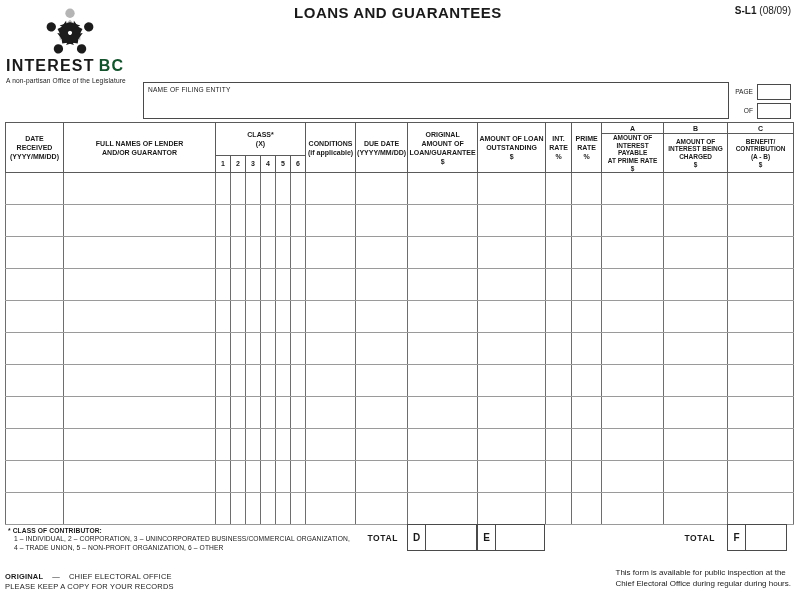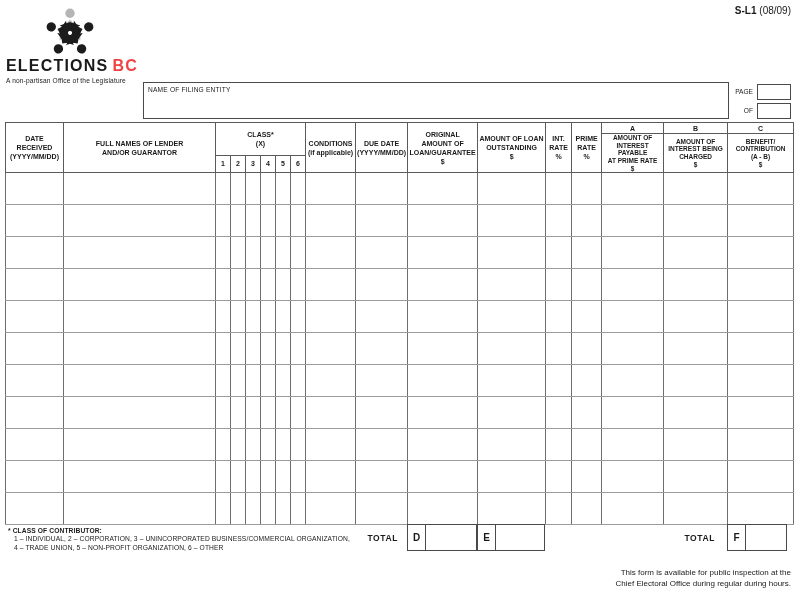--- a/index.html
+++ b/index.html
@@ -3,21 +3,21 @@
 <meta charset="utf-8">
 <style>
   html,body{margin:0;padding:0;background:#e8e8e8;}
   .page{
     position:relative;width:798px;height:600px;background:#ffffff;
     font-family:"Liberation Sans", sans-serif;color:#1a1a1a;overflow:hidden;
   }
   
   .logo-mark{position:absolute;left:22px;top:2px;}
   .logo-word{position:absolute;left:6px;top:57px;font-size:16px;font-weight:bold;letter-spacing:1.2px;white-space:nowrap;}
-  .logo-word .bc{color:#ef4444;margin-left:4px;}
+  .logo-word .bc{color:#14532d;margin-left:4px;}
   .logo-tagline{position:absolute;left:6px;top:77px;font-size:6.6px;letter-spacing:0.15px;white-space:nowrap;}
   .form-title{position:absolute;left:150px;top:4px;width:496px;text-align:center;font-size:15px;font-weight:bold;letter-spacing:0.5px;}
   .form-code{position:absolute;right:7px;top:5px;font-size:10px;white-space:nowrap;}
   .form-code .code{font-weight:bold;}
   .instruction{position:absolute;left:150px;top:54px;width:480px;text-align:center;font-size:9.5px;font-weight:bold;letter-spacing:0.3px;}
   .filing-box{position:absolute;left:143px;top:82px;width:586px;height:37px;border:1px solid #4a4a4a;box-sizing:border-box;}
   .filing-box .lbl{font-size:6.6px;padding:3px 4px;letter-spacing:0.2px;}
   .pg-lbl{position:absolute;width:42px;text-align:right;font-size:6.6px;}
   .pg-box{position:absolute;left:757px;width:34px;height:16px;border:1px solid #4a4a4a;box-sizing:border-box;background:#fff;}
   
@@ -39,21 +39,21 @@
   .tbox-d{left:402px;width:70px;}
   .tbox-e{left:472px;width:68px;}
   .tbox-f{left:722px;width:60px;}
   
   .footnote{position:absolute;left:8px;top:527px;font-size:6.7px;line-height:8.3px;letter-spacing:0.1px;white-space:nowrap;}
   .footnote .fn-head{font-weight:bold;}
   .footnote .fn-item{margin-left:6px;}
   .footer-left{position:absolute;left:5px;top:572px;font-size:7.5px;line-height:9.5px;letter-spacing:0.2px;white-space:nowrap;}
   .footer-left .b{font-weight:bold;}
   .footer-left .sep{margin:0 9px;}
-  .footer-right{position:absolute;right:7px;top:568px;font-size:8px;line-height:10.5px;text-align:right;white-space:nowrap;}
+  .footer-right{position:absolute;right:7px;top:568px;font-size:8px;line-height:10.5px;text-align:left;white-space:nowrap;}
 </style>
 </head>
 <body>
 
 <div class="page">
 
   <svg class="logo-mark" width="96" height="60" viewBox="0 0 100 64" aria-hidden="true">
     <g transform="translate(50,33)">
       <g fill="#b5b5b5" transform="rotate(0)">
         <circle cx="0" cy="-21" r="5"></circle>
@@ -70,23 +70,24 @@
       <g fill="#1c1c1c" transform="rotate(216)">
         <circle cx="0" cy="-21" r="5"></circle>
           <path d="M0,-14 L11,-3 L11,8 L0,-3 L-11,8 L-11,-3 Z"></path>
       </g>
       <g fill="#1c1c1c" transform="rotate(288)">
         <circle cx="0" cy="-21" r="5"></circle>
           <path d="M0,-14 L11,-3 L11,8 L0,-3 L-11,8 L-11,-3 Z"></path>
       </g>
     </g>
   </svg>
-  <div class="logo-word"><span>ELECTIONS</span><span class="bc">BC</span></div>
+  <div class="logo-word"><span>INTEREST</span><span class="bc">BC</span></div>
   <div class="logo-tagline">A non-partisan Office of the Legislature</div>
 
+  <div class="form-title">LOANS AND GUARANTEES</div>
   <div class="form-code"><span class="code">S-L1</span> <span>(08/09)</span></div>
 
   <div class="filing-box">
     <div class="lbl">NAME OF FILING ENTITY</div>
     <div></div>
   </div>
   <div class="pg-lbl" style="left:711px;top:88px;">PAGE</div>
   <div class="pg-box" style="top:84px;"></div>
   <div class="pg-lbl" style="left:711px;top:107px;">OF</div>
   <div class="pg-box" style="top:103px;"></div>
@@ -394,18 +395,22 @@
       <div class="val"></div>
     </div>
   </div>
 
   <div class="footnote">
     <div class="fn-head">* CLASS OF CONTRIBUTOR:</div>
     <div class="fn-item">1 – INDIVIDUAL, 2 – CORPORATION, 3 – UNINCORPORATED BUSINESS/COMMERCIAL ORGANIZATION,</div>
     <div class="fn-item">4 – TRADE UNION, 5 – NON-PROFIT ORGANIZATION, 6 – OTHER</div>
   </div>
 
+  <div class="footer-left">
+    <div><span class="b">ORIGINAL</span><span class="sep">—</span><span>CHIEF ELECTORAL OFFICE</span></div>
+    <div>PLEASE KEEP A COPY FOR YOUR RECORDS</div>
+  </div>
   <div class="footer-right">
     <div>This form is available for public inspection at the</div>
     <div>Chief Electoral Office during regular during hours.</div>
   </div>
 
 </div>
 
 </body></html>

